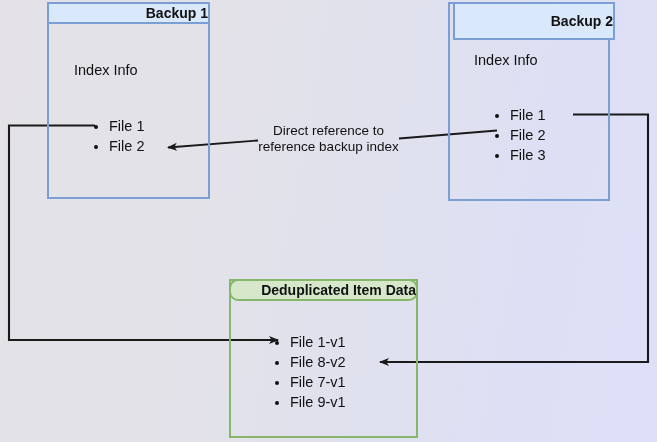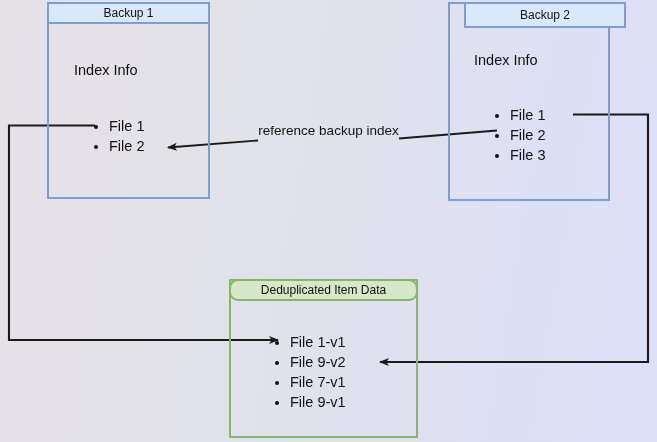--- a/index.html
+++ b/index.html
@@ -22,27 +22,27 @@
     position: absolute;
     box-sizing: border-box;
     border: 2px solid;
     background: transparent;
   }
   .box-header {
     position: absolute;
     box-sizing: border-box;
     border: 2px solid;
     text-align: center;
-    font-size: 12px;
-    font-weight: normal;
+    font-size: 14px;
+    font-weight: bold;
     color: #111111;
     line-height: 1;
     display: flex;
     align-items: center;
-    justify-content: center;
+    justify-content: flex-end;
   }
   .blue-box {
     border-color: #7b9fd4;
   }
   .blue-header {
     border-color: #7b9fd4;
     background: #d9e8fa;
   }
   .green-box {
     border-color: #85b66a;
@@ -111,38 +111,39 @@
   <div class="box-header blue-header" style="left:47px; top:2px; width:163px; height:22px;">
     <span>Backup 1</span>
   </div>
   <div class="subtitle" style="left:74px; top:62px;">Index Info</div>
   <ul class="file-list" style="left:94px; top:116px;">
     <li>File 1</li>
     <li>File 2</li>
   </ul>
 
   <div class="box blue-box" style="left:448px; top:2px; width:162px; height:199px;"></div>
-  <div class="box-header blue-header" style="left:464px; top:2px; width:162px; height:26px;">
+  <div class="box-header blue-header" style="left:453px; top:2px; width:162px; height:38px;">
     <span>Backup 2</span>
   </div>
   <div class="subtitle" style="left:474px; top:52px;">Index Info</div>
   <ul class="file-list" style="left:495px; top:105px;">
     <li>File 1</li>
     <li>File 2</li>
     <li>File 3</li>
   </ul>
 
   <div class="box green-box" style="left:229px; top:279px; width:189px; height:159px;"></div>
   <div class="box-header green-header" style="left:229px; top:279px; width:189px; height:22px;">
     <span>Deduplicated Item Data</span>
   </div>
   <ul class="file-list" style="left:275px; top:332px;">
     <li>File 1-v1</li>
-    <li>File 9-v2</li>
+    <li>File 8-v2</li>
     <li>File 7-v1</li>
     <li>File 9-v1</li>
   </ul>
 
   <div class="annotation" style="left:247px; top:123px; width:163px;">
+    <div>Direct reference to</div>
     <div>reference backup index</div>
   </div>
 
 </div>
 
 </body></html>

